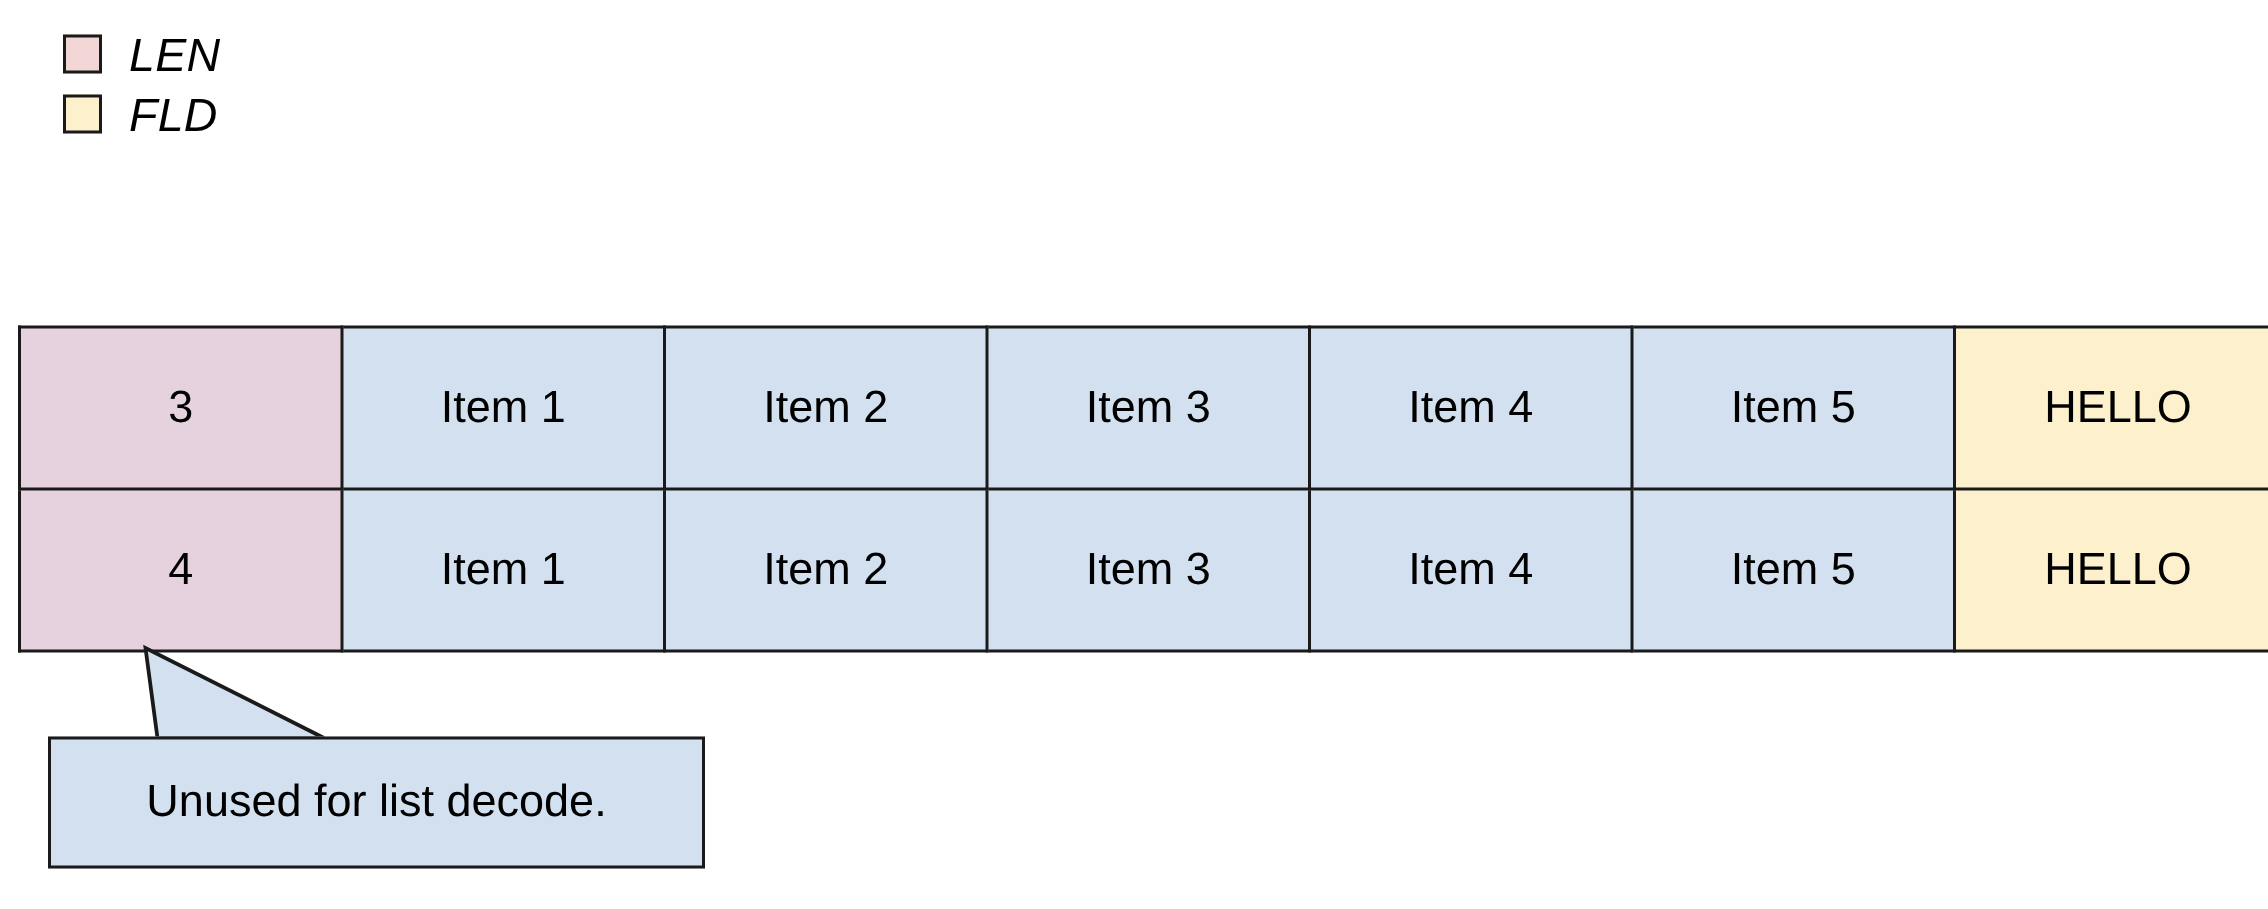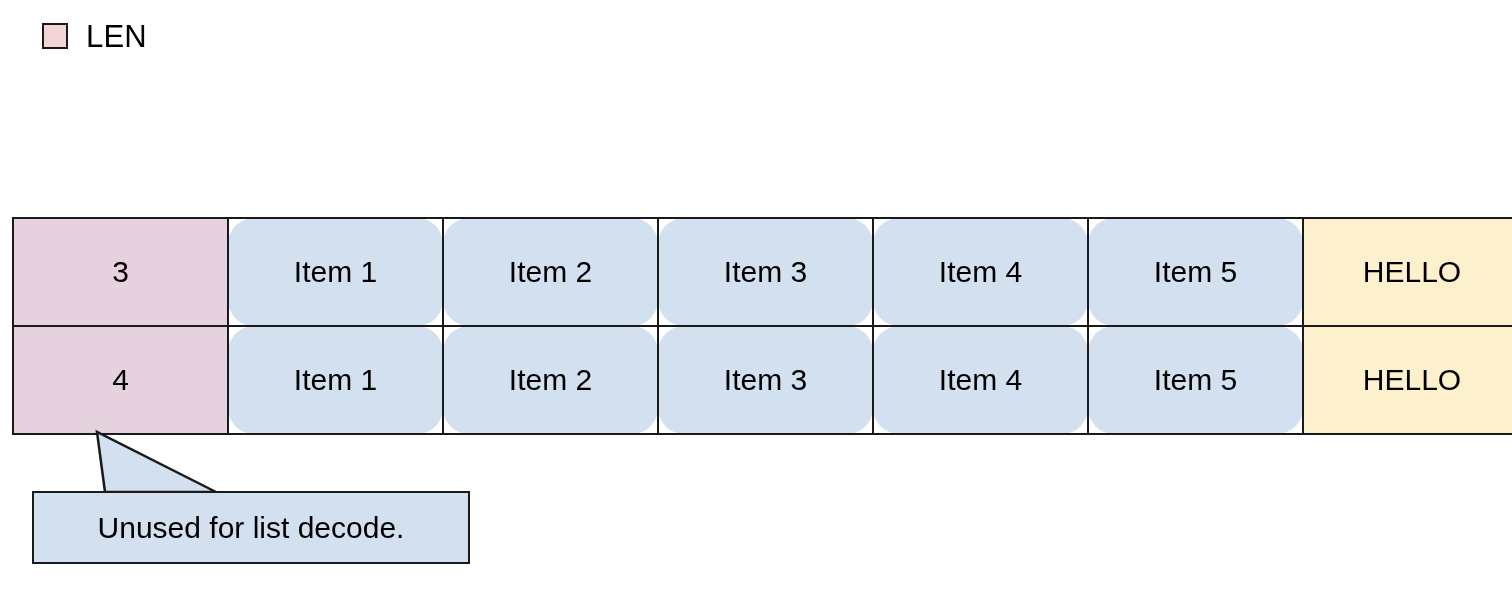--- a/index.html
+++ b/index.html
@@ -19,20 +19,21 @@
   
   #legend {
     position: absolute;
     left: 42px;
     top: 16px;
   }
   .legend-row {
     display: flex;
     align-items: center;
     height: 40px;
+    font-style: italic;
   }
   .legend-swatch {
     width: 26px;
     height: 26px;
     border: 2.5px solid #000000;
     box-sizing: border-box;
     flex: 0 0 auto;
   }
   .legend-label {
     margin-left: 18px;
@@ -55,30 +56,30 @@
     border: 2.5px solid #1a1a1a;
     height: 106px;
     text-align: center;
     vertical-align: middle;
     font-size: 30px;
     line-height: 34px;
     padding: 0;
     white-space: nowrap;
   }
   td.cell-len { width: 213px; }
-  td.cell-lst { width: 213px; border-radius: 26px; }
+  td.cell-lst { width: 213px; }
   td.cell-fld { width: 216px; }
 
   
   #callout {
     position: absolute;
     left: 32px;
     top: 491px;
     width: 438px;
-    height: 73px;
+    height: 88px;
     border: 2.5px solid #1a1a1a;
     box-sizing: border-box;
     display: flex;
     flex-direction: column;
     align-items: center;
     justify-content: center;
   }
   #callout .cl-line {
     font-size: 30px;
     line-height: 40px;
@@ -98,20 +99,24 @@
 <body style="background: rgb(255, 255, 255); color: rgb(0, 0, 0);">
 
 <div id="legend">
 
   <div class="legend-row">
     <span class="legend-swatch" style="background: rgb(242, 214, 214); border-color: rgb(26, 26, 26);"></span>
     <span class="legend-label">LEN</span>
   </div>
 
 
+  <div class="legend-row">
+    <span class="legend-swatch" style="background: rgb(252, 240, 205); border-color: rgb(26, 26, 26);"></span>
+    <span class="legend-label">FLD</span>
+  </div>
 
 </div>
 
 <table id="struct-table">
   <tbody>
 
     <tr>
       <td class="cell-len" style="background: rgb(230, 210, 222); border-color: rgb(26, 26, 26);">3</td>
       <td class="cell-lst" style="background: rgb(211, 224, 239); border-color: rgb(26, 26, 26);">Item 1</td>
       <td class="cell-lst" style="background: rgb(211, 224, 239); border-color: rgb(26, 26, 26);">Item 2</td>

